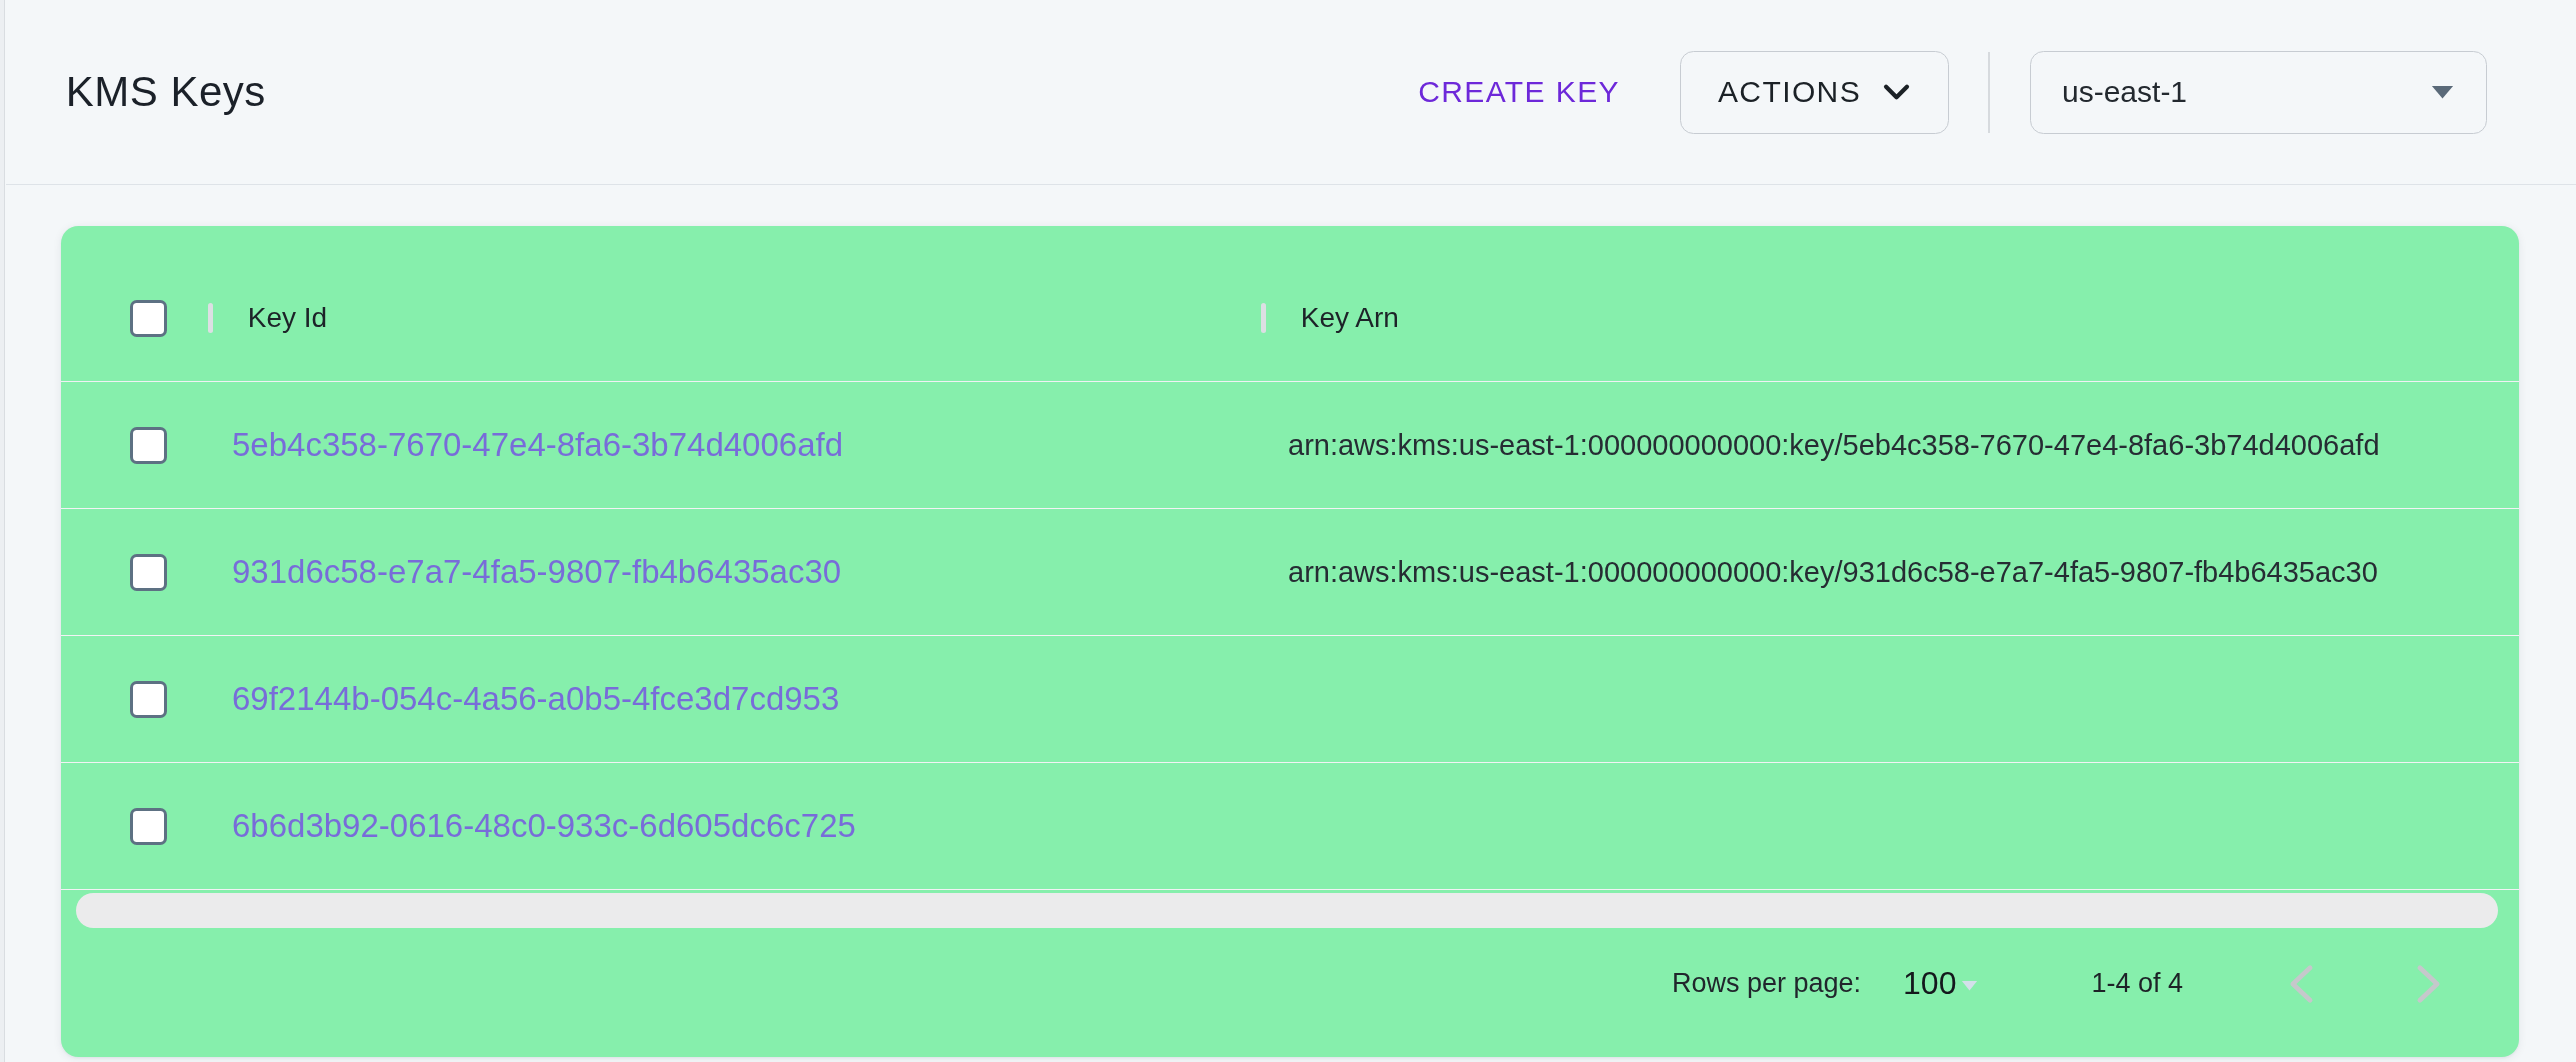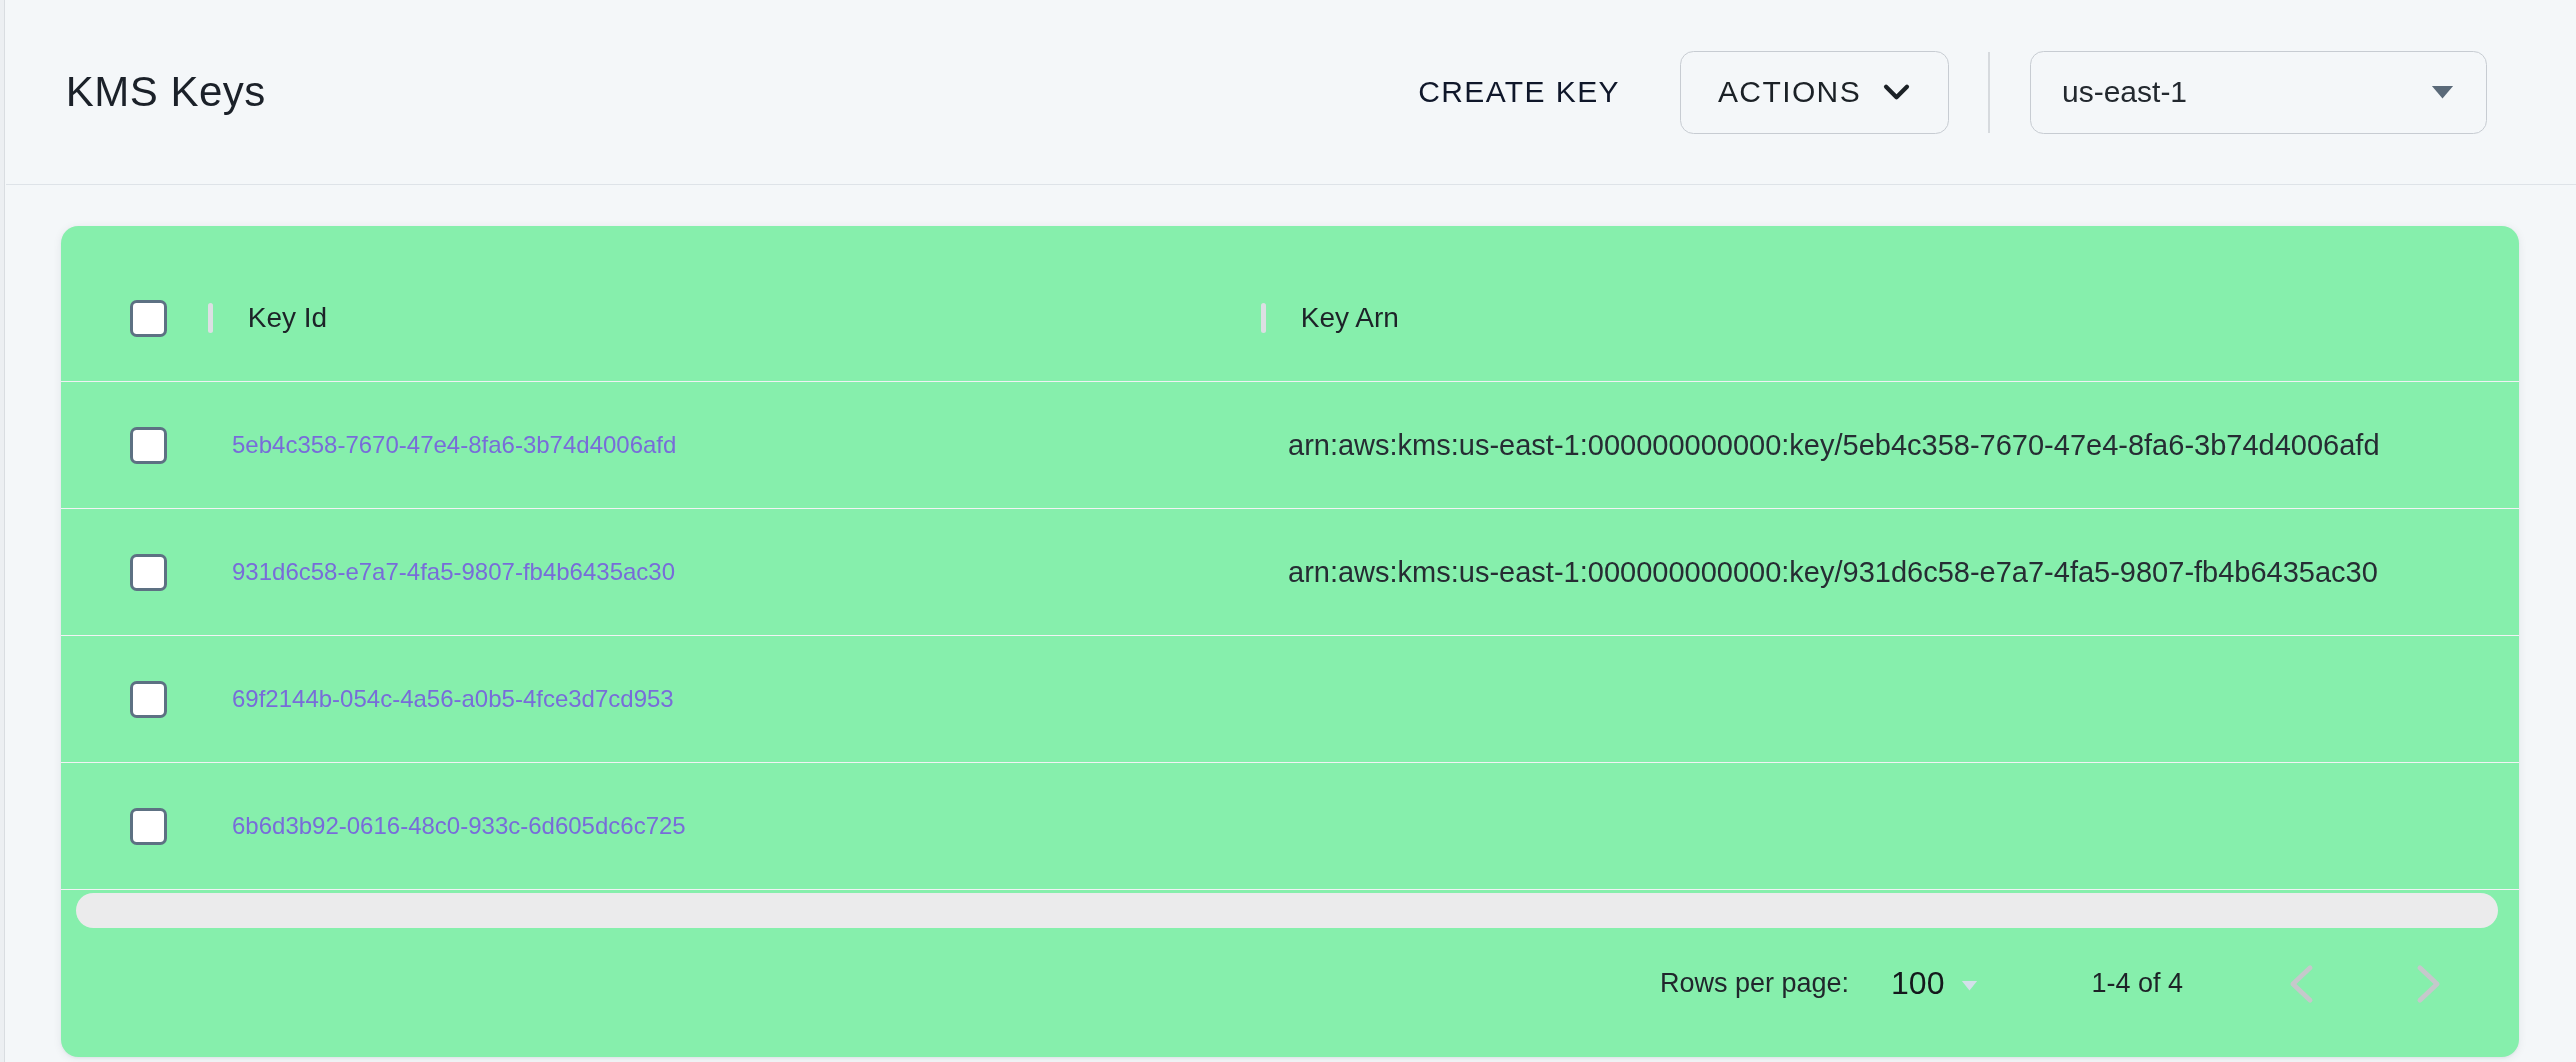--- a/index.html
+++ b/index.html
@@ -22,21 +22,21 @@
     position: absolute; left: 5.8px; right: 0; top: 0; height: 185px;
     display: flex; align-items: center;
     border-bottom: 1.9px solid #dee3e8;
     padding: 0 89px 0 60px;
   }
   .page-title { font-size: 42px; font-weight: 500; color: #1b2129; letter-spacing: 0.5px; }
   .topbar-spacer { flex: 1; }
   .btn-text {
     border: none; background: transparent; cursor: pointer;
     font-family: "Liberation Sans", sans-serif;
-    font-size: 30px; font-weight: 500; letter-spacing: 1.4px; color: #0f172a;
+    font-size: 30px; font-weight: 500; letter-spacing: 1.4px; color: #6d28d9;
     padding: 17.4px 27px; border-radius: 9.6px;
   }
   .btn-outlined {
     display: flex; align-items: center; gap: 21px;
     border: 1.9px solid #c7ccd2; background: transparent; cursor: pointer;
     font-family: "Liberation Sans", sans-serif;
     font-size: 30px; font-weight: 500; letter-spacing: 1.4px; color: #1b2126;
     height: 83px; padding: 0 37px; border-radius: 13.5px;
     margin-left: 33px;
   }
@@ -72,38 +72,38 @@
   .checkbox {
     width: 37px; height: 37px; border: 3.9px solid #5d7183; border-radius: 6.7px;
     background: #fff; cursor: pointer;
   }
   .col-separator {
     width: 4.8px; height: 30px; border-radius: 2.9px; background: #dcdfe3;
     margin-right: 35px; cursor: col-resize; flex: 0 0 auto;
   }
   .header-label { font-size: 28px; font-weight: 500; color: #1d2328; }
   .cell-link {
-    font-size: 24px; color: #786cd9; text-decoration: none; cursor: pointer;
+    font-size: 33px; color: #786cd9; text-decoration: none; cursor: pointer;
     padding-left: 24px;
   }
   .cell-text { font-size: 29px; color: #262c33; padding-left: 27px; }
   
   .hscroll-track { flex: 0 0 39px; position: relative; margin-top: 1.9px; }
   .hscroll-thumb {
     position: absolute; left: 14.5px; top: 1px; width: 2422px; height: 35px;
     background: #ebebec; border-radius: 17.4px; cursor: pointer;
   }
   
   .card-footer {
     flex: 1; display: flex; align-items: center; justify-content: flex-end;
     padding-right: 62px; padding-bottom: 20px;
   }
   .rpp-label { font-size: 27px; color: #21262c; }
   .rpp-select {
-    display: flex; align-items: flex-start; gap: 16px; cursor: pointer;
+    display: flex; align-items: flex-start; gap: 4px; cursor: pointer;
     margin-left: 42px;
   }
   .rpp-value { font-size: 32px; color: #14181c; }
   .range-label { font-size: 27px; color: #1d2227; margin-left: 112px; }
   .page-nav { display: flex; align-items: center; margin-left: 89px; gap: 69px; }
   .nav-btn {
     width: 58px; height: 58px; display: flex; align-items: center; justify-content: center;
     background: transparent; border: none; cursor: default;
   }
 </style>

